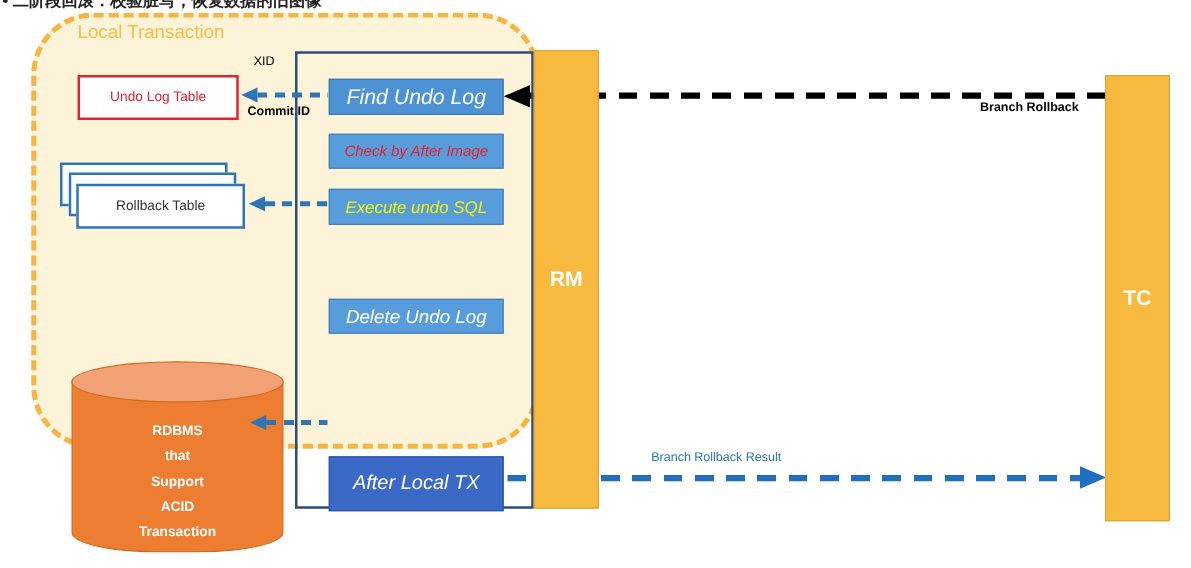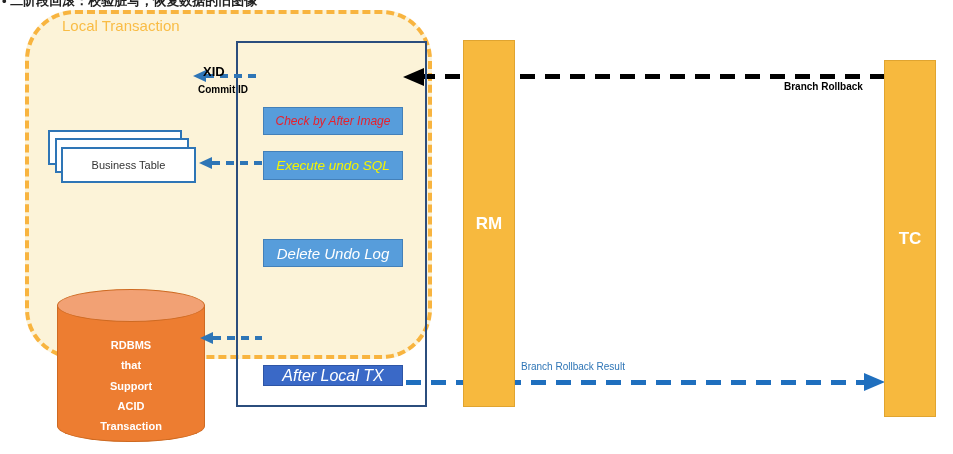--- a/index.html
+++ b/index.html
@@ -20,44 +20,44 @@
   .undo-box{position:absolute;left:62px;top:60px;width:129px;height:36px;background:#fff;
     border:2px solid #E42330;display:flex;align-items:center;justify-content:center;
     color:#E42330;font-size:11px;z-index:4;}
   .biz{position:absolute;background:#fff;border:2px solid #2E75B6;z-index:4;}
   .biz-back{left:48px;top:130px;width:134px;height:35px;}
   .biz-mid{left:55px;top:138px;width:134px;height:35px;}
   .biz-front{left:61px;top:147px;width:135px;height:36px;display:flex;align-items:center;justify-content:center;
     font-size:11px;color:#333;}
 
   
-  .cyl{position:absolute;left:57px;top:289px;width:148px;height:153px;z-index:3;}
+  .cyl{position:absolute;left:57px;top:289px;width:170px;height:153px;z-index:3;}
   .cyl-body{position:absolute;left:0;right:0;top:16px;bottom:0;background:#ED7D31;
     border:1px solid #CE6A22;border-top:none;
     border-bottom-left-radius:71px 16px;border-bottom-right-radius:71px 16px;}
   .cyl-top{position:absolute;left:0;right:0;top:0;height:33px;background:#F2A174;
     border:1px solid #CE6A22;border-radius:50%;}
   .cyl-text{position:absolute;left:0;top:46px;width:100%;text-align:center;color:#fff;
     font-size:11px;font-weight:bold;line-height:1.85;white-space:pre-line;}
 
   
   .panel{position:absolute;left:236px;top:41px;width:191px;height:366px;border:2px solid #2B4D7D;z-index:3;}
   .step{position:absolute;left:263px;width:140px;display:flex;align-items:center;justify-content:center;
     font-style:italic;z-index:4;}
   .step-find{top:63px;height:29px;background:#4C92D5;border:1px solid #3A78B0;font-size:17px;color:#fff;}
   .step-check{top:107px;height:28px;background:#579DDB;border:1px solid #4380B9;font-size:12px;color:#E8202C;}
   .step-exec{top:151px;height:29px;background:#579DDB;border:1px solid #4380B9;font-size:13.5px;color:#F5F400;}
   .step-del{top:239px;height:28px;background:#579DDB;border:1px solid #4380B9;font-size:15px;color:#fff;font-style:italic;}
   .step-commit{top:323px;height:28px;background:#3A69C7;border:1px solid #2E55A5;font-size:17px;color:#fff;}
-  .step-after{top:365px;height:21px;background:#3A69C7;border:1px solid #2E55A5;font-size:16px;color:#fff;}
+  .step-after{top:365px;height:44px;background:#3A69C7;border:1px solid #2E55A5;font-size:16px;color:#fff;}
 
   
   .bar{position:absolute;width:52px;background:#F7B93E;border:1px solid #E0A430;z-index:6;
     display:flex;align-items:center;justify-content:center;color:#fff;font-weight:bold;font-size:17px;}
-  .bar-rm{left:427px;top:40px;height:367px;margin-left:36px;}
+  .bar-rm{left:427px;top:40px;height:367px;}
   .bar-tc{left:884px;top:60px;height:357px;}
 
   
   .dash-black{position:absolute;left:420px;top:74px;width:464px;height:5px;z-index:2;
     background:repeating-linear-gradient(90deg,#000 0 15px,transparent 15px 25px);}
   .head-left-black{position:absolute;left:403px;top:68px;width:0;height:0;z-index:4;
     border-top:9px solid transparent;border-bottom:9px solid transparent;border-right:21px solid #000;}
   .lbl-br{position:absolute;left:760px;top:81px;font-size:10px;font-weight:bold;color:#000;z-index:3;padding-left:24px;}
 
   .dash-blue-long{position:absolute;left:406px;top:380px;width:460px;height:5px;z-index:2;
@@ -67,57 +67,59 @@
   .lbl-brr{position:absolute;left:521px;top:361px;font-size:10px;font-weight:normal;color:#2E75B6;z-index:3;}
 
   
   .dash-blue{position:absolute;height:4px;z-index:5;
     background:repeating-linear-gradient(90deg,#2E75B6 0 8px,transparent 8px 14px);}
   .head-left-blue{position:absolute;width:0;height:0;z-index:5;
     border-top:6px solid transparent;border-bottom:6px solid transparent;border-right:13px solid #2E75B6;}
   .dash-xid{left:206px;top:74px;width:56px;}   .head-xid{left:193px;top:70px;}
   .dash-exec{left:212px;top:161px;width:50px;} .head-exec{left:199px;top:157px;}
   .dash-cmt{left:213px;top:336px;width:49px;}  .head-cmt{left:200px;top:332px;}
-  .lbl-xid{position:absolute;left:203px;top:64px;font-size:13px;font-weight:bold;color:#000;z-index:5;}
+  .lbl-xid{position:absolute;left:203px;top:44px;font-size:10px;font-weight:normal;color:#000;z-index:5;}
   .lbl-bid{position:absolute;left:198px;top:84px;font-size:10px;font-weight:bold;color:#000;z-index:5;}
 </style>
 </head>
 <body>
 
 <div class="stage">
 
   <div class="caption">• 二阶段回滚：校验脏写，恢复数据的旧图像</div>
 
   <div class="boundary"></div>
   <div class="lt-label">Local Transaction</div>
 
   <div class="dash-black"></div>
   <div class="head-left-black"></div>
   <div class="lbl-br">Branch Rollback</div>
 
   <div class="dash-blue-long"></div>
   <div class="head-right-blue"></div>
   <div class="lbl-brr">Branch Rollback Result</div>
 
+  <div class="undo-box">Undo Log Table</div>
 
   <div class="biz biz-back"></div>
   <div class="biz biz-mid"></div>
-  <div class="biz biz-front">Business Table</div>
+  <div class="biz biz-front">Rollback Table</div>
 
   <div class="cyl">
     <div class="cyl-body"></div>
     <div class="cyl-top"></div>
     <div class="cyl-text">RDBMS
 that
 Support
 ACID
 Transaction</div>
   </div>
 
   <div class="panel"></div>
+  <div class="step step-find">Find Undo Log</div>
   <div class="step step-exec">Execute undo SQL</div>
   <div class="step step-check">Check by After Image</div>
   <div class="step step-del">Delete Undo Log</div>
   <div class="step step-after">After Local TX</div>
 
   <div class="dash-blue dash-xid"></div>
   <div class="head-left-blue head-xid"></div>
   <div class="lbl-xid">XID</div>
   <div class="lbl-bid">Commit ID</div>
 

